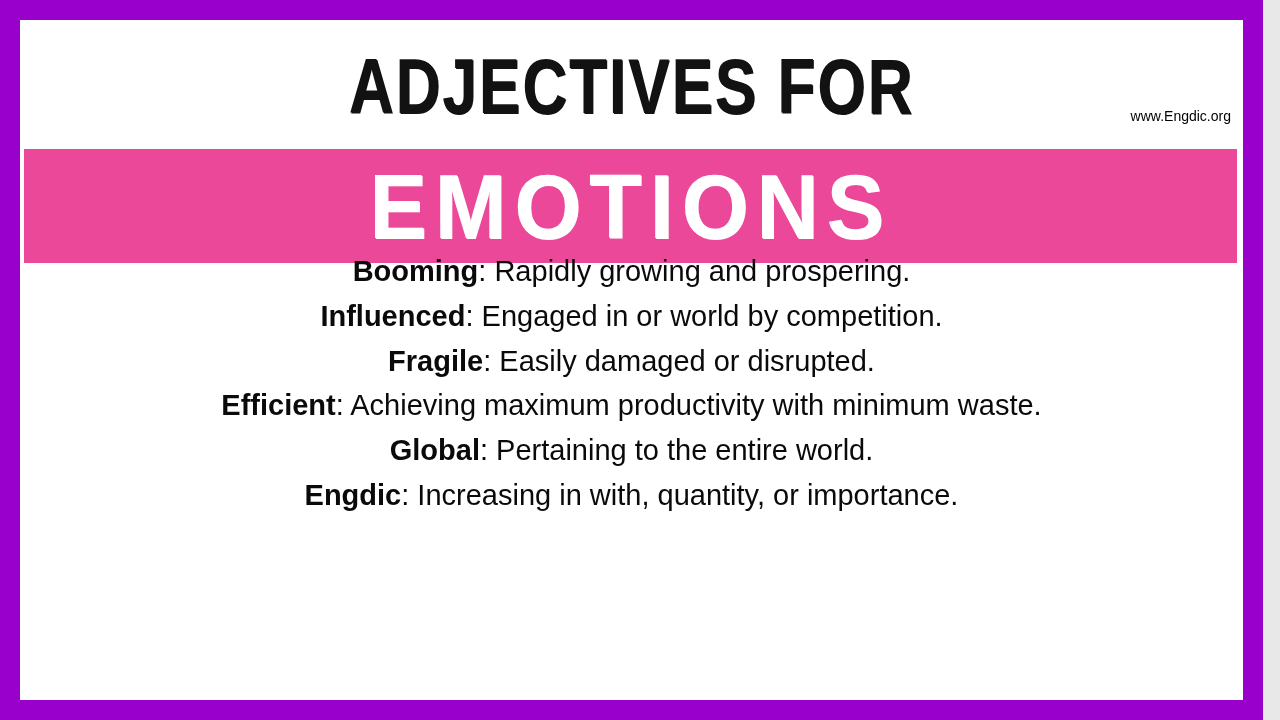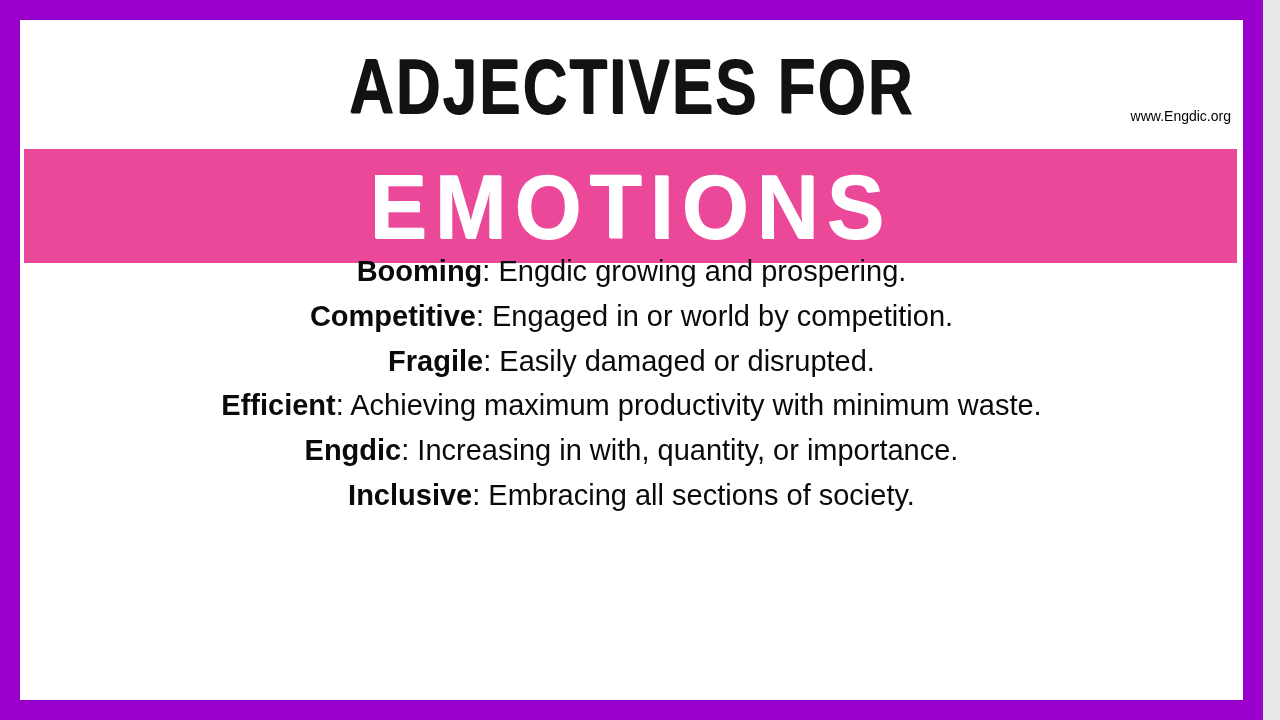--- a/index.html
+++ b/index.html
@@ -90,21 +90,21 @@
 
   <h1 class="main-title">ADJECTIVES FOR</h1>
 
   <span class="site-url">www.Engdic.org</span>
 
   <div class="topic-banner">
     <span class="topic-title">EMOTIONS</span>
   </div>
 
   <div class="adjective-list">
-    <p><span class="word">Booming</span><span>: Engdic growing and prospering.</span></p>
-    <p><span class="word">Competitive</span><span>: Engaged in or world by competition.</span></p>
+    <p><span class="word">Booming</span><span>: Rapidly growing and prospering.</span></p>
+    <p><span class="word">Influenced</span><span>: Engaged in or world by competition.</span></p>
     <p><span class="word">Fragile</span><span>: Easily damaged or disrupted.</span></p>
     <p><span class="word">Efficient</span><span>: Achieving maximum productivity with minimum waste.</span></p>
+    <p><span class="word">Global</span><span>: Pertaining to the entire world.</span></p>
     <p><span class="word">Engdic</span><span>: Increasing in with, quantity, or importance.</span></p>
-    <p><span class="word">Inclusive</span><span>: Embracing all sections of society.</span></p>
   </div>
 
 </div>
 
 </body></html>

